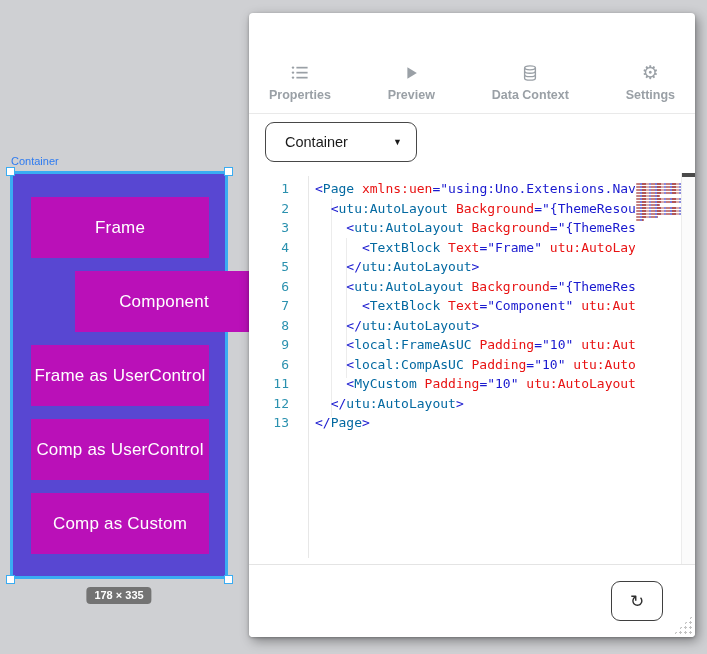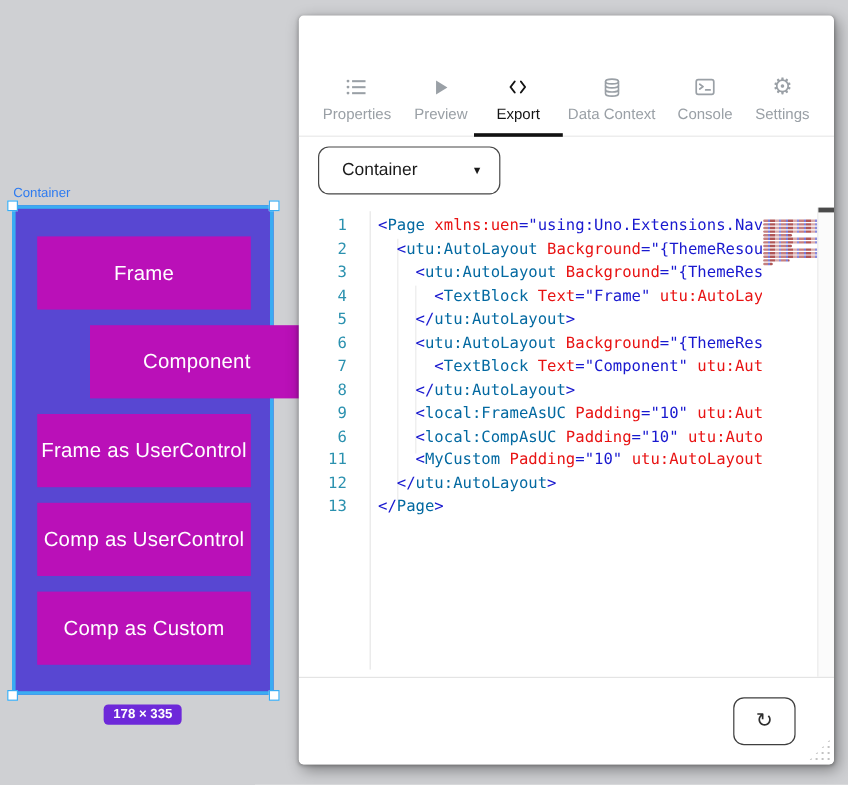--- a/index.html
+++ b/index.html
@@ -26,21 +26,21 @@
     display:flex; align-items:center; padding:0 14px; }
   .logo { width:20px; height:20px; margin-right:10px; flex:0 0 auto; }
   .title { color:#fff; font-size:13.5px; font-weight:bold; letter-spacing:.2px; flex:1; }
   .close-btn { color:#fff; font-size:21px; line-height:1; cursor:default; padding:0 2px; font-weight:300; }
 
   .tabbar { position:absolute; left:0; top:38px; width:100%; height:63px; background:#fff;
     border-bottom:1px solid #e9e9e9; display:flex; justify-content:space-between; padding:0 16px; }
   .tab { position:relative; display:flex; flex-direction:column; align-items:center; justify-content:center;
     gap:5px; color:#9aa0a6; padding:0 4px; min-width:54px; }
   .tab .ticon { height:20px; display:flex; align-items:center; justify-content:center; }
-  .tab .tlabel { font-size:12.5px; }
+  .tab .tlabel { font-size:12.5px;font-weight:bold; }
   .tab.active { color:#141414; }
   .tab.active::after { content:""; position:absolute; bottom:-1px; left:50%; transform:translateX(-50%);
     width:74px; height:3px; background:#111; }
   .gear-glyph { font-size:19px; line-height:1; font-family:"DejaVu Sans", sans-serif; }
 
   .dropdown { position:absolute; left:16px; top:109px; width:152px; height:40px;
     border:1.6px solid #474747; border-radius:9px; display:flex; align-items:center;
     padding:0 14px 0 19px; background:#fff; }
   .dropdown .dval { font-size:14.5px; color:#1a1a1a; flex:1; }
   .dropdown .dcaret { font-size:9px; color:#1a1a1a; }
@@ -86,21 +86,21 @@
       <div class="canvas-btn" style="top: 245px; background: rgb(186, 16, 184);">Comp as UserControl</div>
       <div class="canvas-btn" style="top: 171px; background: rgb(186, 16, 184);">Frame as UserControl</div>
       <div class="canvas-btn" style="top: 319px; background: rgb(186, 16, 184);">Comp as Custom</div>
     </div>
 
   <div class="handle" style="left:5.5px;  top:166.5px;"></div>
   <div class="handle" style="left:223.5px;top:166.5px;"></div>
   <div class="handle" style="left:5.5px;  top:574.5px;"></div>
   <div class="handle" style="left:223.5px;top:574.5px;"></div>
 
-  <div class="size-badge" id="size-badge" style="background: #6d28d9;">178 × 335</div>
+  <div class="size-badge" id="size-badge" style="background: #737373;">178 × 335</div>
 </div>
 
 <div class="panel">
 
 
   <div class="tabbar" id="tabbar">
 
   <div class="tab">
         <span class="ticon">
           <svg viewBox="0 0 20 20" width="20" height="20">
@@ -115,49 +115,30 @@
         <span class="tlabel">Properties</span>
       </div>
       <div class="tab">
         <span class="ticon">
           <svg viewBox="0 0 20 20" width="18" height="18">
             <path d="M6 3.5l10.5 6.5L6 16.5z" fill="currentColor"></path>
           </svg>
         </span>
         <span class="tlabel">Preview</span>
       </div>
-      <div class="tab active">
-        <span class="ticon">
-          <svg viewBox="0 0 20 20" width="19" height="19" fill="none" stroke="currentColor" stroke-width="1.7" stroke-linecap="round" stroke-linejoin="round">
-            <path d="M7.3 5.2L3.6 10l3.7 4.8"></path>
-            <path d="M12.7 5.2L16.4 10l-3.7 4.8"></path>
-          </svg>
-        </span>
-        <span class="tlabel">Export</span>
-      </div>
       <div class="tab">
         <span class="ticon">
           <svg viewBox="0 0 20 20" width="18" height="18" fill="none" stroke="currentColor" stroke-width="1.5">
             <ellipse cx="10" cy="4.3" rx="6" ry="2.2"></ellipse>
             <path d="M4 4.3v11.4c0 1.2 2.7 2.2 6 2.2s6-1 6-2.2V4.3"></path>
             <path d="M4 8.1c0 1.2 2.7 2.2 6 2.2s6-1 6-2.2"></path>
             <path d="M4 11.9c0 1.2 2.7 2.2 6 2.2s6-1 6-2.2"></path>
           </svg>
         </span>
         <span class="tlabel">Data Context</span>
-      </div>
-      <div class="tab">
-        <span class="ticon">
-          <svg viewBox="0 0 20 20" width="19" height="19" fill="none" stroke="currentColor" stroke-width="1.5" stroke-linecap="round" stroke-linejoin="round">
-            <rect x="2.3" y="3.6" width="15.4" height="12.8" rx="1.8"></rect>
-            <path d="M5.4 7.6l2.9 2.1-2.9 2.1"></path>
-            <path d="M10.6 12.6h3.9"></path>
-          </svg>
-        </span>
-        <span class="tlabel">Console</span>
       </div>
       <div class="tab">
         <span class="ticon">
           <span class="gear-glyph">⚙</span>
         </span>
         <span class="tlabel">Settings</span>
       </div>
     </div>
 
   <div class="dropdown">

